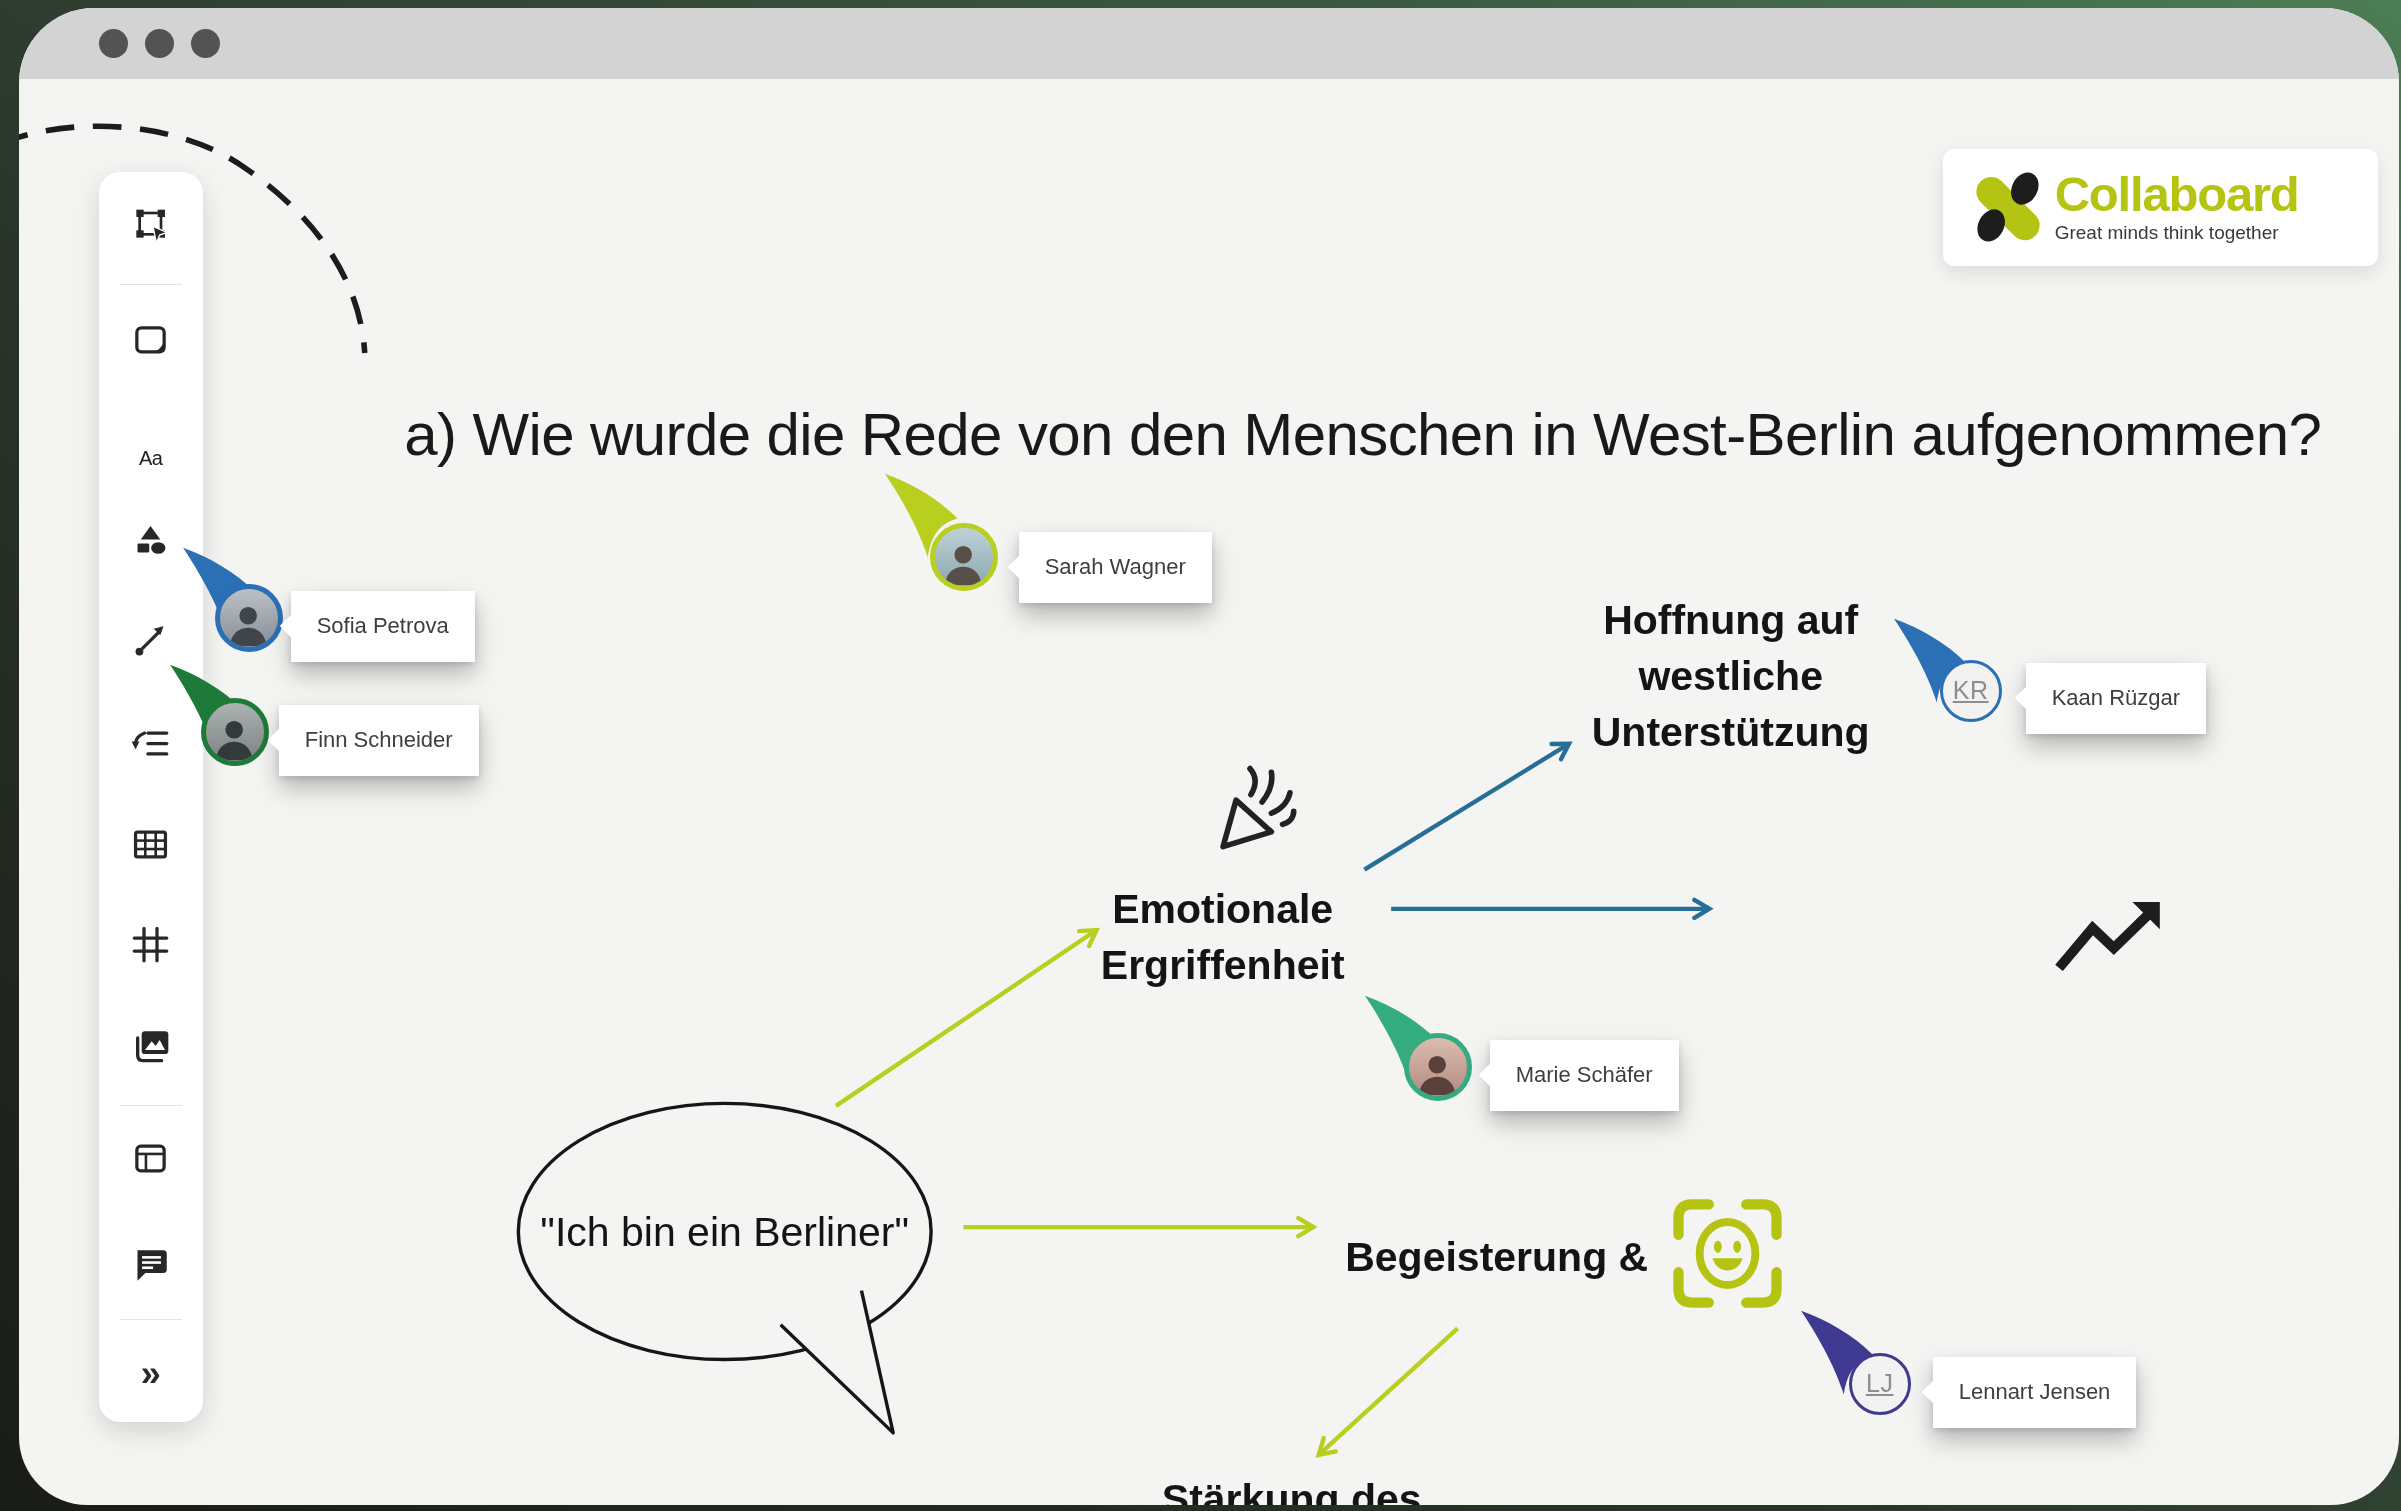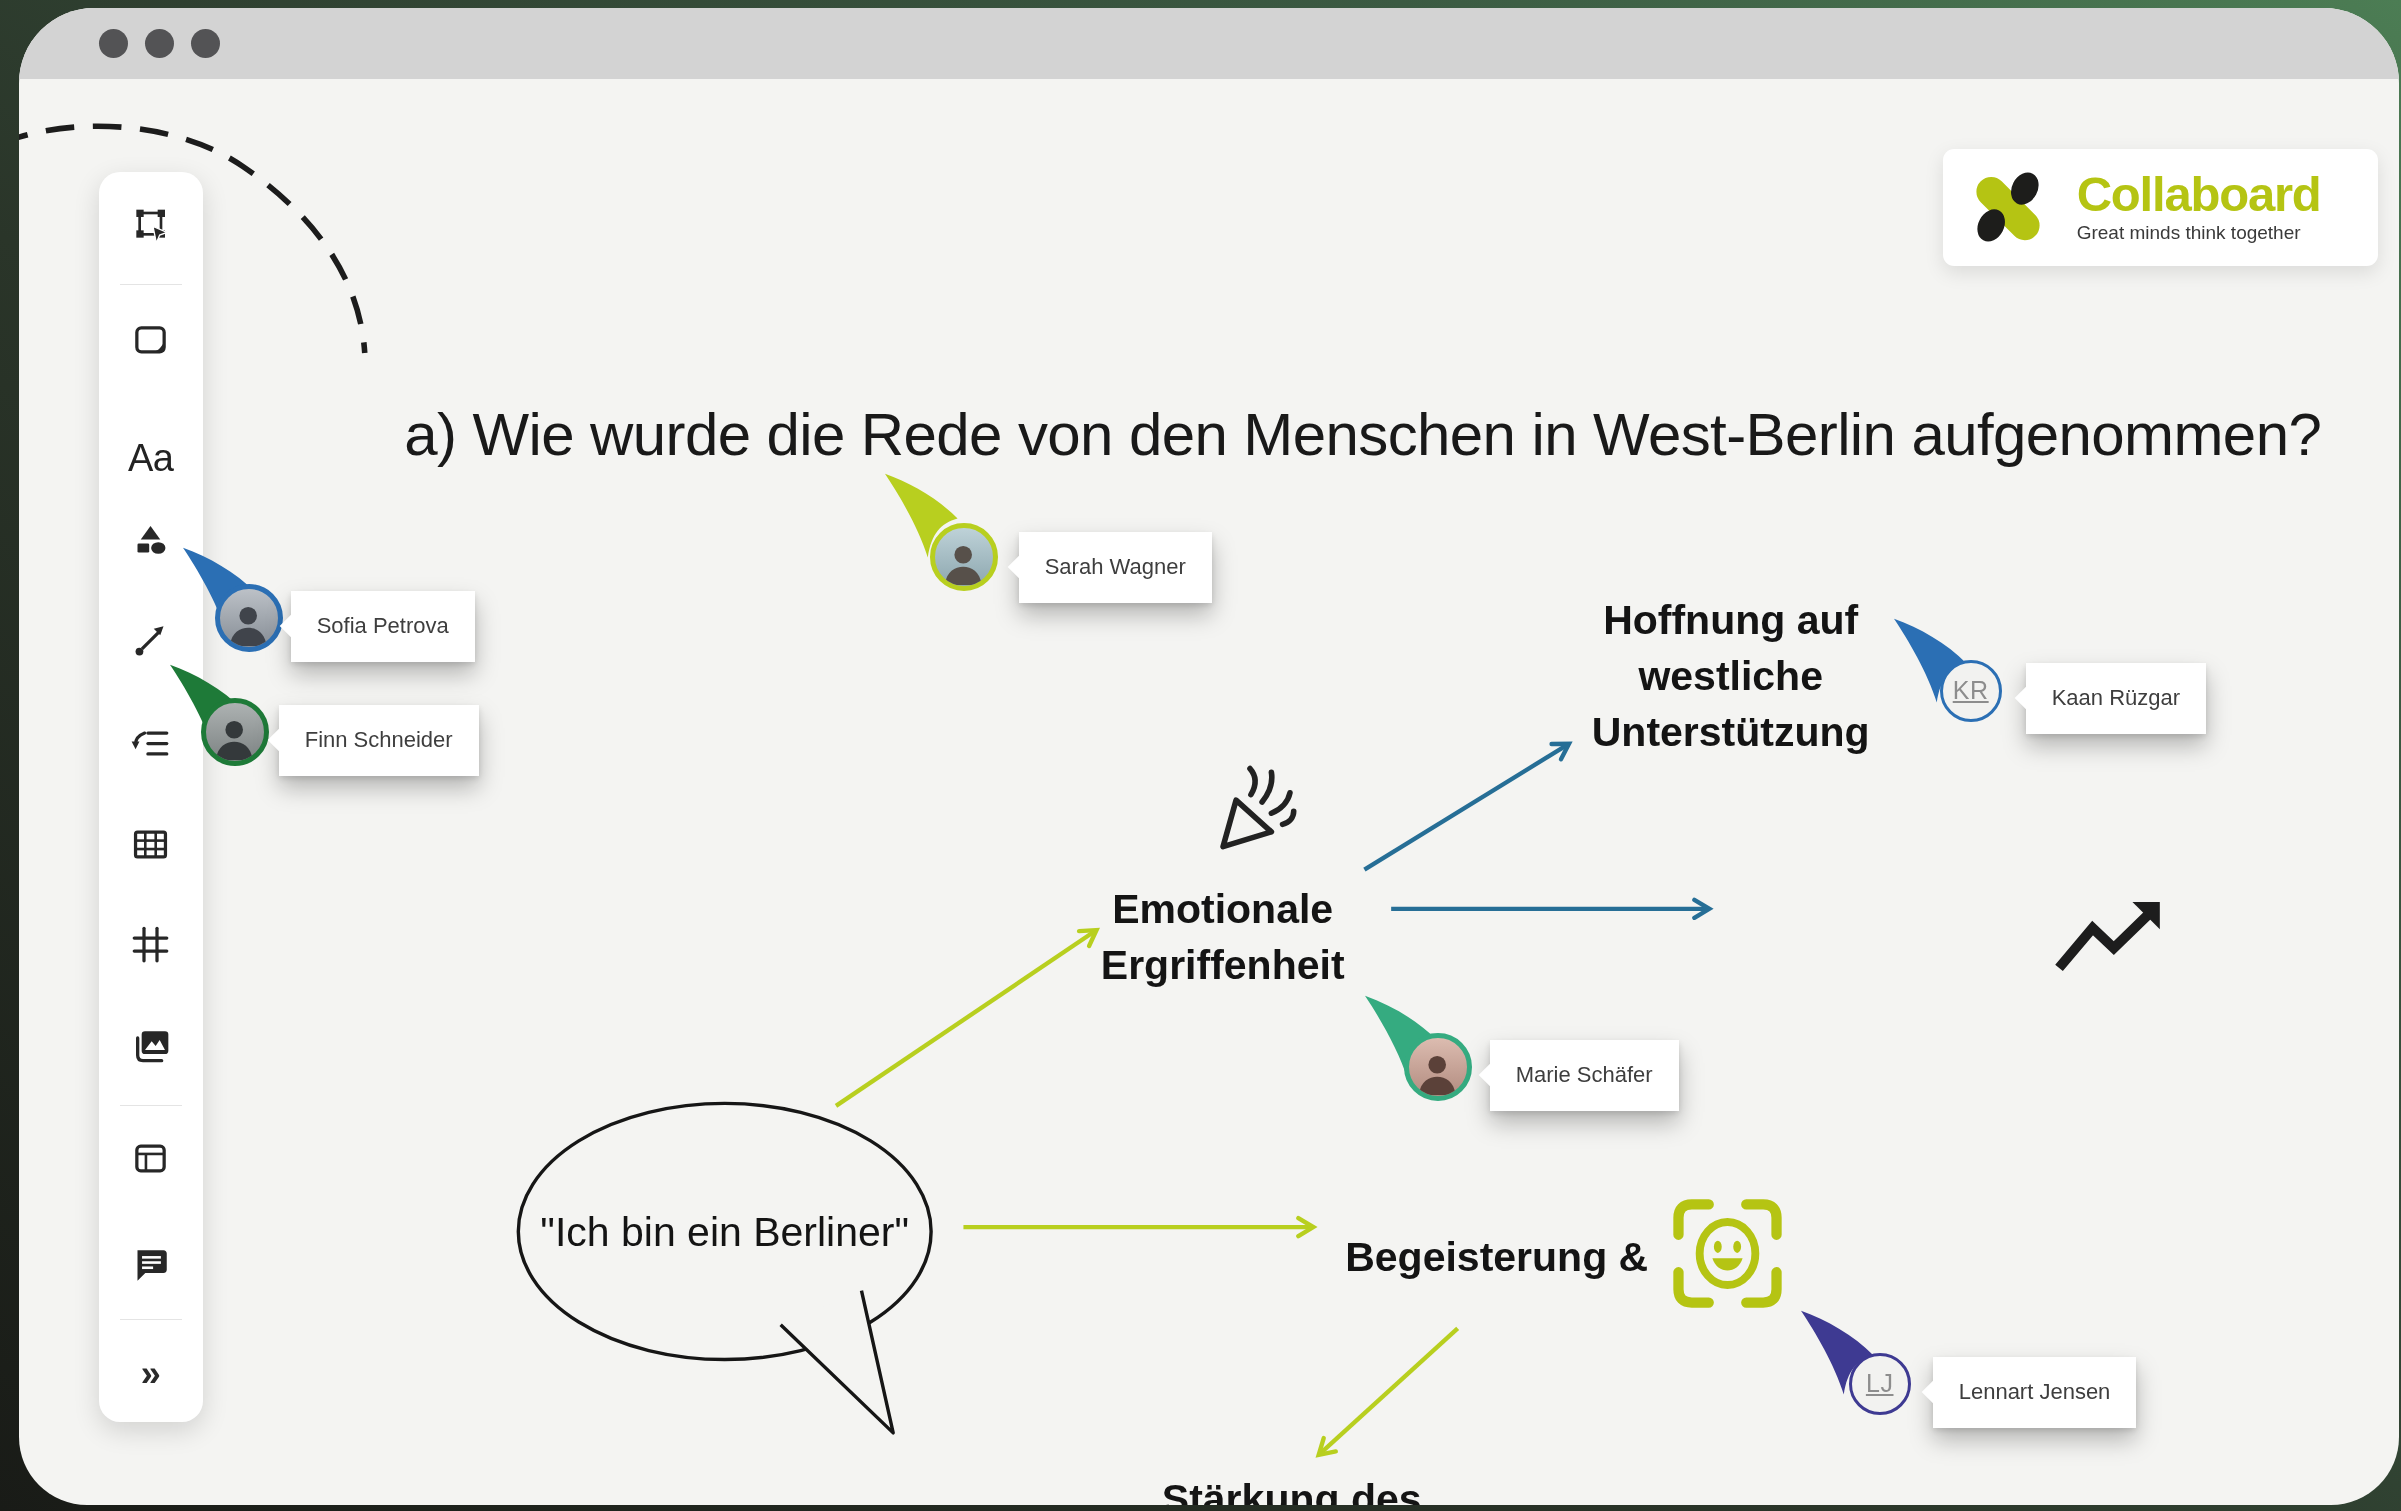--- a/index.html
+++ b/index.html
@@ -20,28 +20,28 @@
 
   
   .toolbar{
     position:absolute;left:80px;top:164px;width:104px;height:1250px;background:#ffffff;
     border-radius:21px;box-shadow:0 8.7px 27px rgba(0,0,0,.14);
   }
   .tool{position:absolute;left:50%;transform:translate(-50%,-50%);width:44px;height:44px;
     display:flex;align-items:center;justify-content:center;cursor:pointer;}
   .tool svg{display:block}
   .tb-div{position:absolute;left:50%;transform:translateX(-50%);width:62px;height:1.9px;background:#e4e4e4;}
-  .aa-glyph{font-size:38px;font-weight:500;color:#232323;letter-spacing:-0.6px;margin-top:30px;}
+  .aa-glyph{font-size:20px;font-weight:500;color:#232323;letter-spacing:-0.6px;margin-top:30px;}
   .expand-glyph{font-size:36px;font-weight:700;color:#2a2a2a;line-height:1;}
 
   
   .logo-card{
     position:absolute;left:1924px;top:141px;width:435px;height:117px;background:#fff;
     border-radius:11.2px;box-shadow:0 6.2px 18.7px rgba(0,0,0,.10);
-    display:flex;align-items:center;gap:29px;padding-left:25px;box-sizing:border-box;
+    display:flex;align-items:center;gap:7px;padding-left:25px;box-sizing:border-box;
   }
   .logo-word{font-size:49px;font-weight:700;color:#b5c413;letter-spacing:-1.2px;line-height:1;}
   .logo-tag{font-size:19px;color:#3a3a3a;margin-top:3.7px;}
 
   
   .board-title{
     position:absolute;left:1344px;top:426px;transform:translate(-50%,-50%);
     white-space:nowrap;font-size:60px;color:#191919;letter-spacing:-0.6px;
   }
   .node{

